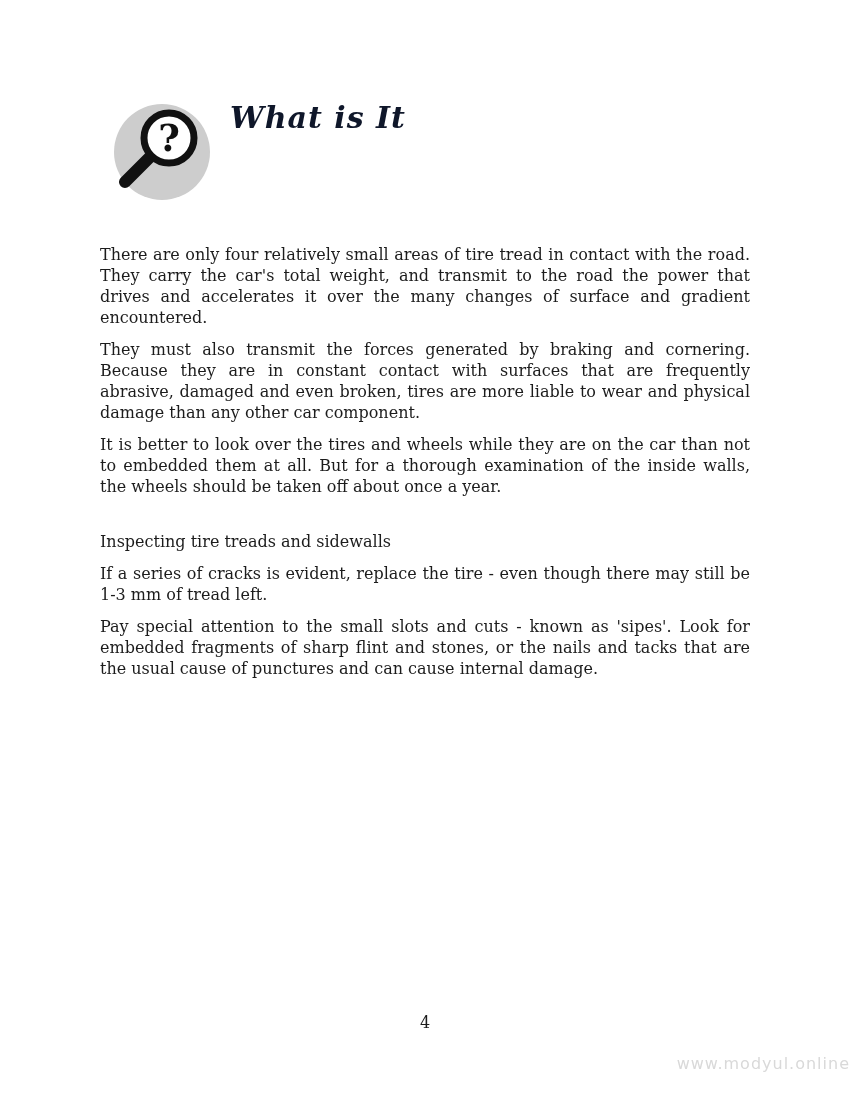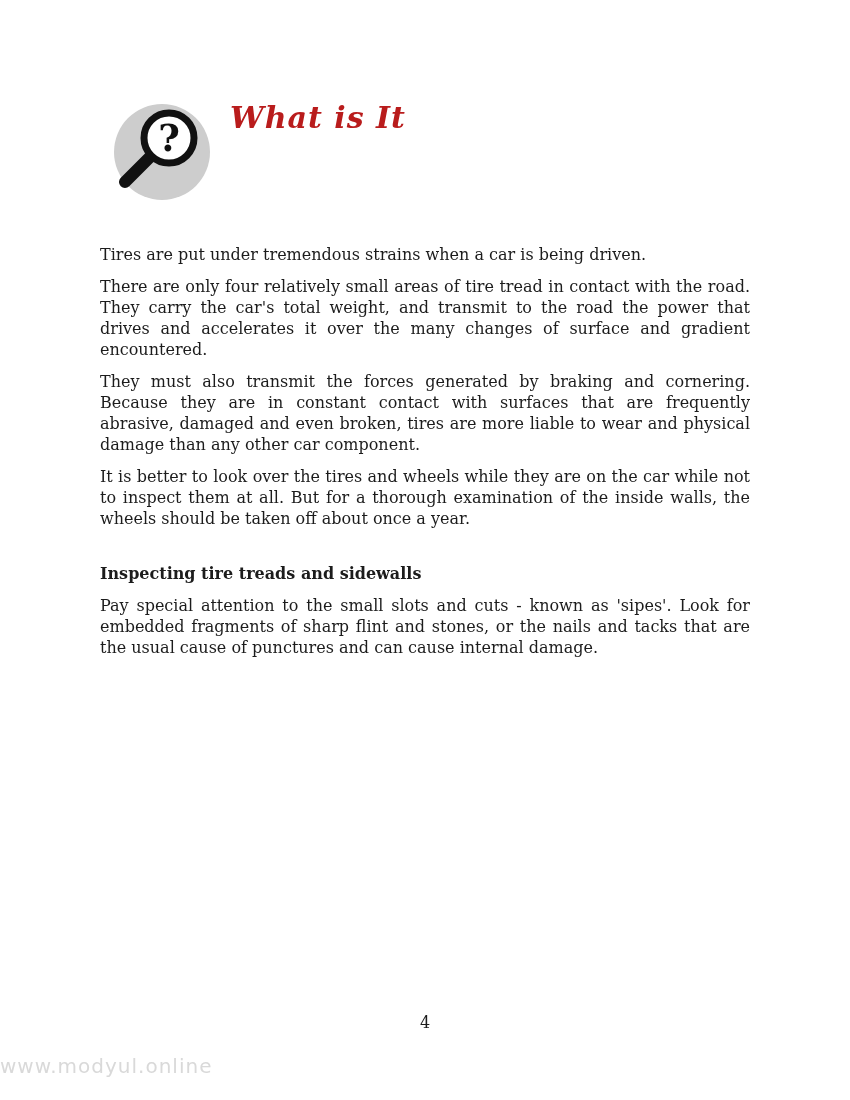--- a/index.html
+++ b/index.html
@@ -21,58 +21,58 @@
     height: 100px;
   }
   .page-title {
     position: absolute;
     left: 230px;
     top: 100px;
     font-size: 30px;
     font-weight: bold;
     font-style: italic;
     letter-spacing: 1px;
-    color: #b91c1c;
+    color: #0f172a;
   }
   .content {
     position: absolute;
     left: 100px;
     top: 244px;
     width: 650px;
   }
   .content p {
     font-size: 16px;
     line-height: 21px;
     text-align: justify;
     margin-bottom: 11px;
   }
   .section-heading {
     font-size: 16px;
     line-height: 21px;
-    font-weight: bold;
+    font-weight: normal;
     margin-top: 34px;
     margin-bottom: 11px;
   }
   .footer-page-number {
     position: absolute;
     top: 1013px;
     left: 0;
     width: 100%;
     text-align: center;
     font-size: 16px;
     color: #1c1c1c;
   }
   .watermark {
     position: absolute;
     top: 1054px;
     left: 0;
     width: 100%;
-    text-align: left;
+    text-align: right;
     font-family: "DejaVu Sans", "Liberation Sans", sans-serif;
-    font-size: 20px;
+    font-size: 16px;
     letter-spacing: 1px;
     color: #d9d9d9;
   }
 </style>
 </head>
 <body>
 
 <div class="page">
 
   <div class="header-icon">
@@ -80,26 +80,26 @@
       <circle cx="50" cy="50" r="48" fill="#cdcdcd"></circle>
       <line x1="37" y1="56" x2="13" y2="80" stroke="#111111" stroke-width="12" stroke-linecap="round"></line>
       <circle cx="57" cy="36" r="25" fill="#ffffff" stroke="#111111" stroke-width="7"></circle>
       <text x="57" y="49" text-anchor="middle" font-family="DejaVu Serif, serif" font-size="37" font-weight="bold" fill="#111111">?</text>
     </svg>
   </div>
 
   <h1 class="page-title">What is It</h1>
 
   <div class="content">
-    <p>Tires are put under tremendous strains when a car is being driven.</p>
     <p>There are only four relatively small areas of tire tread in contact with the road. They carry the car's total weight, and transmit to the road the power that drives and accelerates it over the many changes of surface and gradient encountered.</p>
     <p>They must also transmit the forces generated by braking and cornering. Because they are in constant contact with surfaces that are frequently abrasive, damaged and even broken, tires are more liable to wear and physical damage than any other car component.</p>
-    <p>It is better to look over the tires and wheels while they are on the car while not to inspect them at all. But for a thorough examination of the inside walls, the wheels should be taken off about once a year.</p>
+    <p>It is better to look over the tires and wheels while they are on the car than not to embedded them at all. But for a thorough examination of the inside walls, the wheels should be taken off about once a year.</p>
 
     <h2 class="section-heading">Inspecting tire treads and sidewalls</h2>
 
+    <p>If a series of cracks is evident, replace the tire - even though there may still be 1-3 mm of tread left.</p>
     <p>Pay special attention to the small slots and cuts - known as 'sipes'. Look for embedded fragments of sharp flint and stones, or the nails and tacks that are the usual cause of punctures and can cause internal damage.</p>
   </div>
 
   <div class="footer-page-number">4</div>
   <div class="watermark">www.modyul.online</div>
 
 </div>
 
 </body></html>

